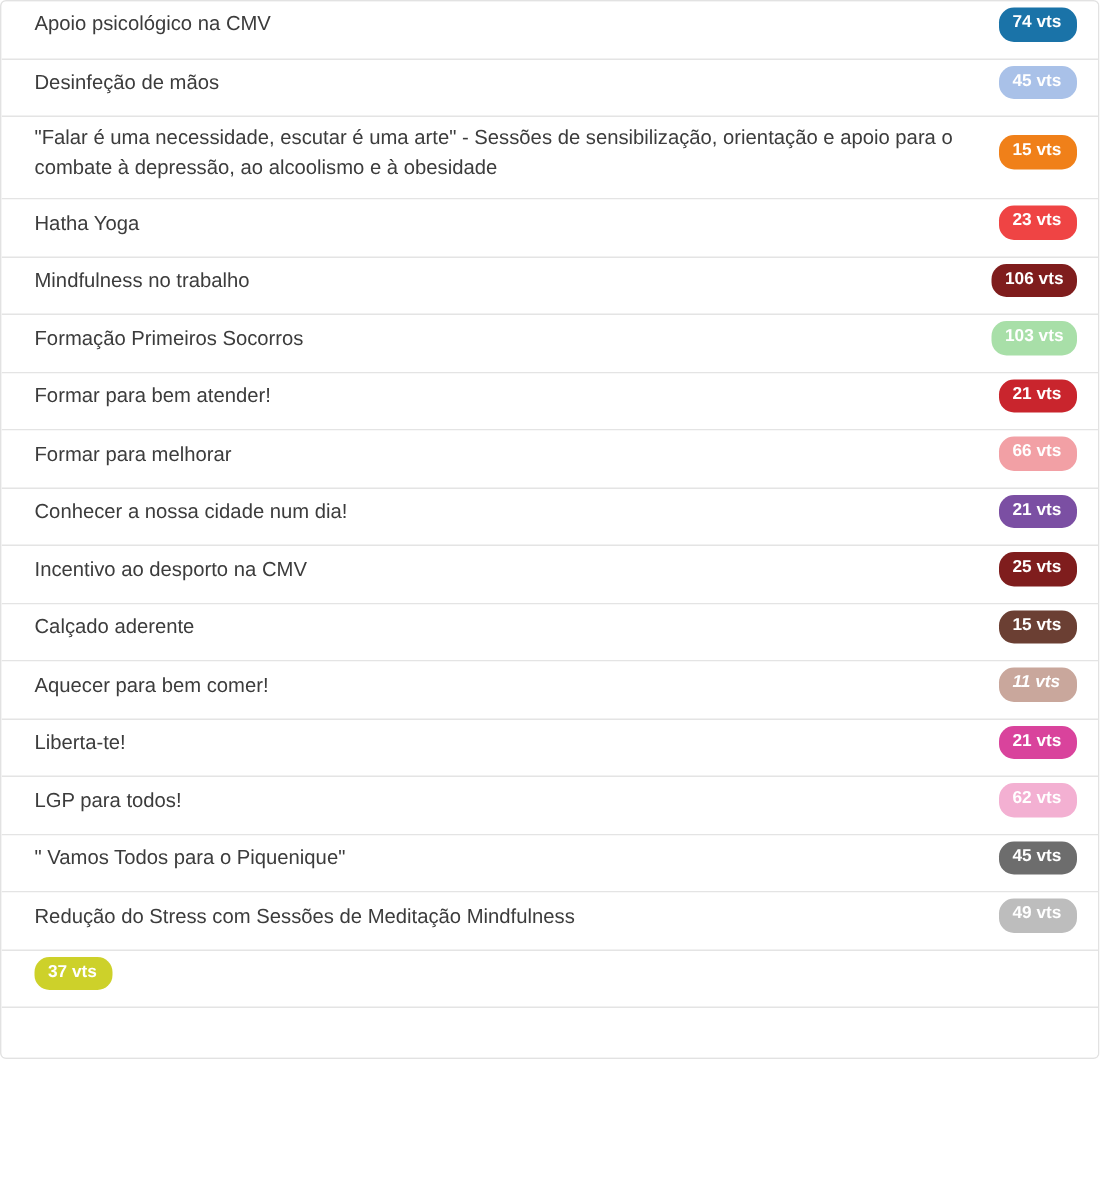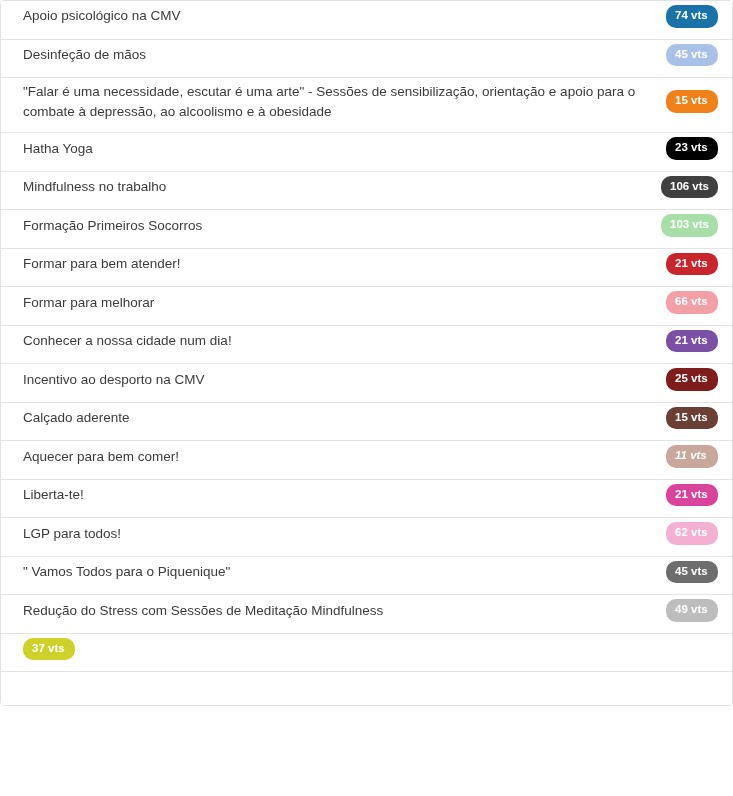--- a/index.html
+++ b/index.html
@@ -72,25 +72,25 @@
       <li class="row">
         <span class="row-label">Desinfeção de mãos</span>
         <span class="badge" style="background: rgb(169, 193, 232);">45 vts</span>
       </li>
       <li class="row">
         <span class="row-label">"Falar é uma necessidade, escutar é uma arte" - Sessões de sensibilização, orientação e apoio para o combate à depressão, ao alcoolismo e à obesidade</span>
         <span class="badge" style="background: rgb(240, 128, 25);">15 vts</span>
       </li>
       <li class="row">
         <span class="row-label">Hatha Yoga</span>
-        <span class="badge" style="background: #000000;">23 vts</span>
+        <span class="badge" style="background: #ef4444;">23 vts</span>
       </li>
       <li class="row">
         <span class="row-label">Mindfulness no trabalho</span>
-        <span class="badge" style="background: #404040;">106 vts</span>
+        <span class="badge" style="background: #7f1d1d;">106 vts</span>
       </li>
       <li class="row">
         <span class="row-label">Formação Primeiros Socorros</span>
         <span class="badge" style="background: rgb(168, 223, 168);">103 vts</span>
       </li>
       <li class="row">
         <span class="row-label">Formar para bem atender!</span>
         <span class="badge" style="background: rgb(201, 37, 45);">21 vts</span>
       </li>
       <li class="row">

